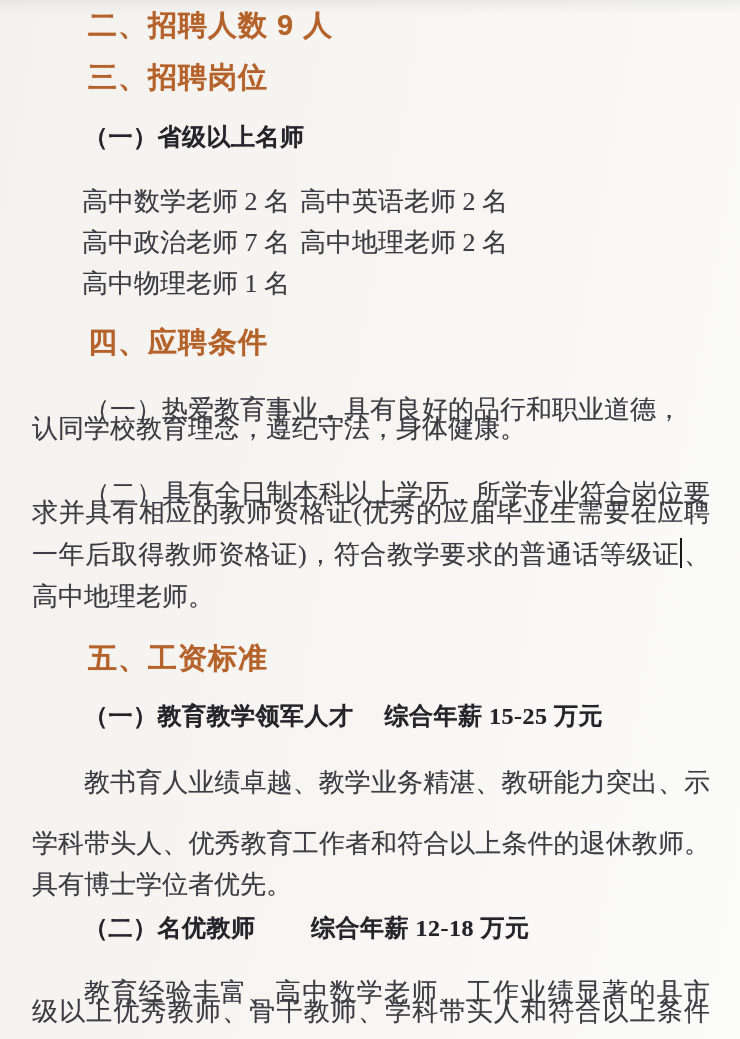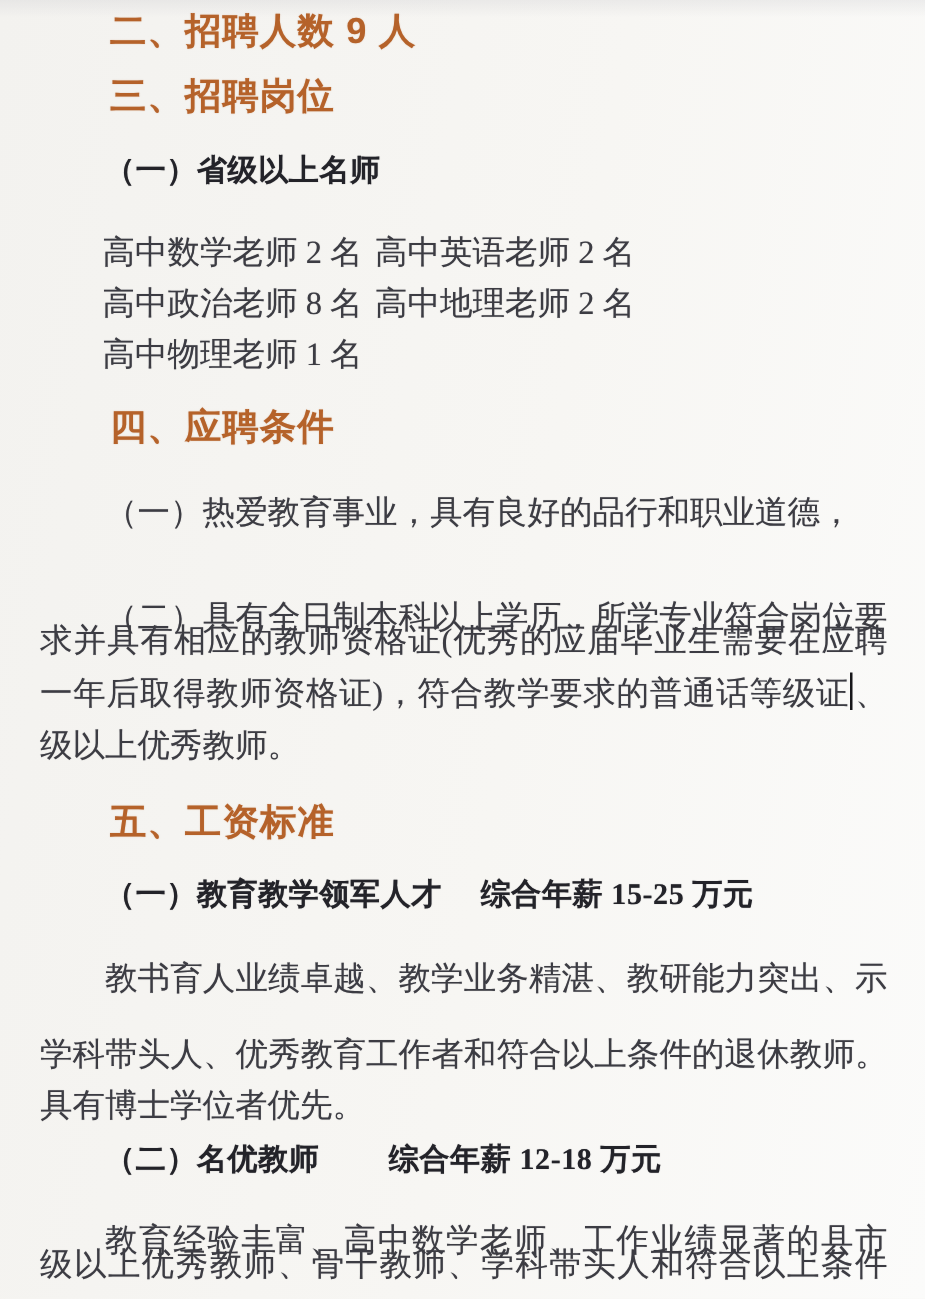--- a/index.html
+++ b/index.html
@@ -62,34 +62,35 @@
 
   <div class="h" style="top:8px">二、招聘人数 9 人</div>
   <div class="h" style="top:60px">三、招聘岗位</div>
 
   <div class="sub" style="top:121px">（一）省级以上名师</div>
 
   <div class="jobrow" style="top:185px">
     <span class="jcol1">高中数学老师 2 名</span><span class="jcol2">高中英语老师 2 名</span>
   </div>
   <div class="jobrow" style="top:226px">
-    <span class="jcol1">高中政治老师 8 名</span><span class="jcol2">高中地理老师 2 名</span>
+    <span class="jcol1">高中政治老师 7 名</span><span class="jcol2">高中地理老师 2 名</span>
   </div>
   <div class="jobrow" style="top:267px">
     <span class="jcol1">高中物理老师 1 名</span><span class="jcol2"></span>
   </div>
 
   <div class="h" style="top:325px">四、应聘条件</div>
 
   <div class="line indent" style="top:370px">（一）热爱教育事业，具有良好的品行和职业道德，</div>
+  <div class="line" style="top:412px">认同学校教育理念，遵纪守法，身体健康。</div>
 
   <div class="line indent jfull" style="top:454px">（二）具有全日制本科以上学历，所学专业符合岗位要</div>
   <div class="line jfull" style="top:496px">求并具有相应的教师资格证(优秀的应届毕业生需要在应聘</div>
   <div class="line jfull" style="top:538px"><span>一年后取得教师资格证)，符合教学要求的普通话等级证</span><span class="caret"></span><span>、</span></div>
-  <div class="line" style="top:580px">级以上优秀教师。</div>
+  <div class="line" style="top:580px">高中地理老师。</div>
 
   <div class="h" style="top:641px">五、工资标准</div>
 
   <div class="sub" style="top:700px">（一）教育教学领军人才　 综合年薪 15-25 万元</div>
 
   <div class="line indent jfull" style="top:743px">教书育人业绩卓越、教学业务精湛、教研能力突出、示</div>
   <div class="line jfull" style="top:827px">学科带头人、优秀教育工作者和符合以上条件的退休教师。</div>
   <div class="line" style="top:868px">具有博士学位者优先。</div>
 
   <div class="sub" style="top:912px">（二）名优教师　　 综合年薪 12-18 万元</div>

